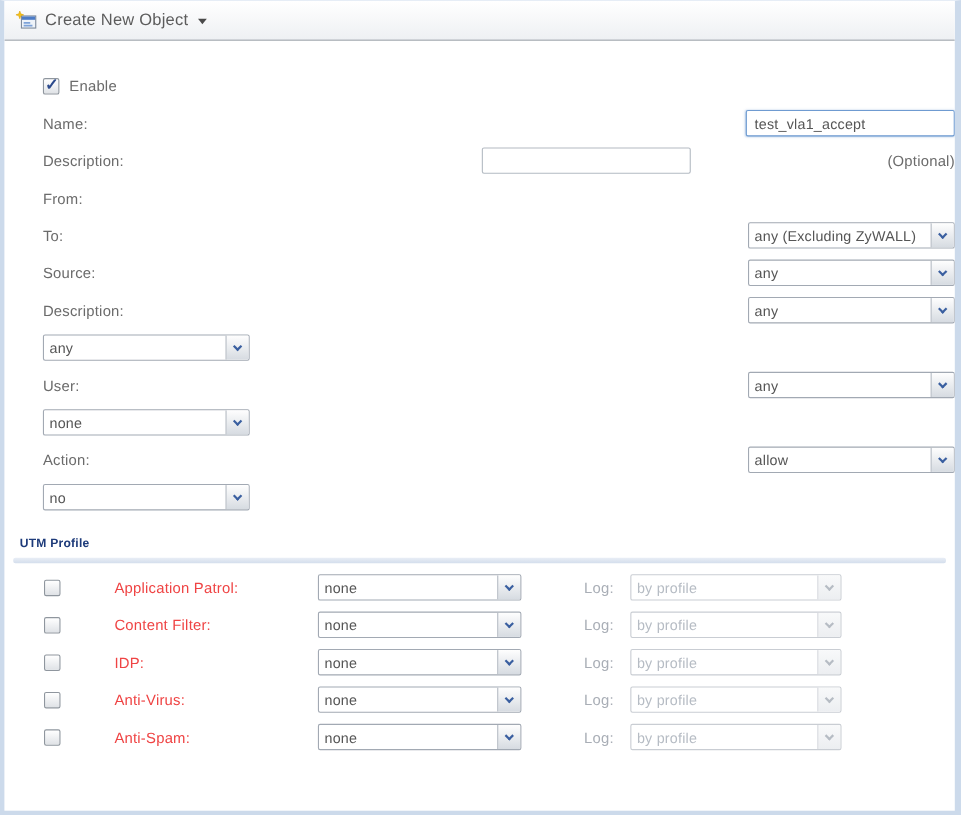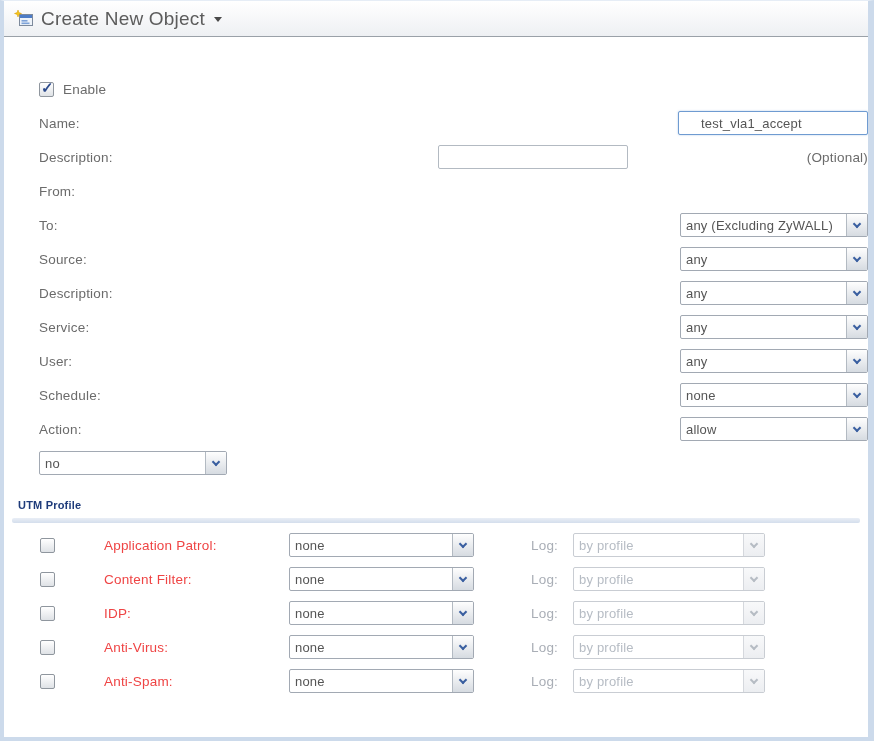--- a/index.html
+++ b/index.html
@@ -19,52 +19,52 @@
     background: #fff;
     overflow: hidden;
   }
   
   .header {
     height: 36px;
     background: linear-gradient(#ffffff, #eef0f3);
     border-bottom: 1px solid #9aa1a8;
     display: flex; align-items: center;
     padding-left: 10px; gap: 7px;
-    color: #5c5c5c; font-size: 19px;
+    color: #5c5c5c; font-size: 15px;
     cursor: default;
   }
   .caret-down {
     width: 0; height: 0; margin-left: 2px; margin-top: 2px;
     border-left: 4px solid transparent;
     border-right: 4px solid transparent;
     border-top: 5px solid #4a4a4a;
   }
   
-  .enable-row { display:flex; align-items:center; gap:9px; margin:44px 0 0 35px; height:16px; }
+  .enable-row { display:flex; align-items:center; gap:9px; margin:33px 0 0 35px; height:16px; }
   .row { display:flex; align-items:center; margin-left:35px; margin-top:10px; height:24px;justify-content:space-between; }
   .row.first { margin-top:14px; }
   .flabel { width:250px; flex:0 0 250px; color:#6b6b6b; }
   .suffix { margin-left:30px; color:#6b6b6b; }
   
   .checkbox {
     width:15px; height:15px;
     border:1px solid #8f969e; border-radius:2px;
     background: linear-gradient(#ffffff,#dfe2e6);
     position: relative; cursor: pointer; flex:0 0 15px;
   }
   .checkbox.checked::after {
     content:"\2713";
     position:absolute; left:1px; top:-4px;
     font-size:15px; font-weight:bold; color:#2c4a8c;
   }
   
   .tinput {
     width:190px; height:24px;
     border:1px solid #b3bac2; border-radius:2px;
-    padding:0 22px; font-family:"Liberation Sans",sans-serif;
+    padding:0 7px; font-family:"Liberation Sans",sans-serif;
     font-size:13px; color:#555; background:#fff; outline:none;
     letter-spacing:.2px;
   }
   .tinput.focused { border:1px solid #6f9bd1; box-shadow:0 0 2px rgba(110,155,209,.55); }
   
   .combo {
     width:188px; height:24px;
     border:1px solid #a2a9b3; border-radius:2px;
     background:#fff; display:flex; align-items:stretch;
     cursor:pointer; overflow:hidden;
@@ -170,41 +170,39 @@
     <span class="flabel">Description:</span>
     <div class="combo">
       <span class="combo-val">any</span>
       <span class="combo-btn">
           <i class="chev"></i>
         </span>
     </div>
   </div>
 
   <div class="row">
-    <span class="flabel">Service:</span>
     <div class="combo">
       <span class="combo-val">any</span>
       <span class="combo-btn">
           <i class="chev"></i>
         </span>
     </div>
   </div>
 
   <div class="row">
     <span class="flabel">User:</span>
     <div class="combo">
       <span class="combo-val">any</span>
       <span class="combo-btn">
           <i class="chev"></i>
         </span>
     </div>
   </div>
 
   <div class="row">
-    <span class="flabel">Schedule:</span>
     <div class="combo">
       <span class="combo-val">none</span>
       <span class="combo-btn">
           <i class="chev"></i>
         </span>
     </div>
   </div>
 
   <div class="row">
     <span class="flabel">Action:</span>

